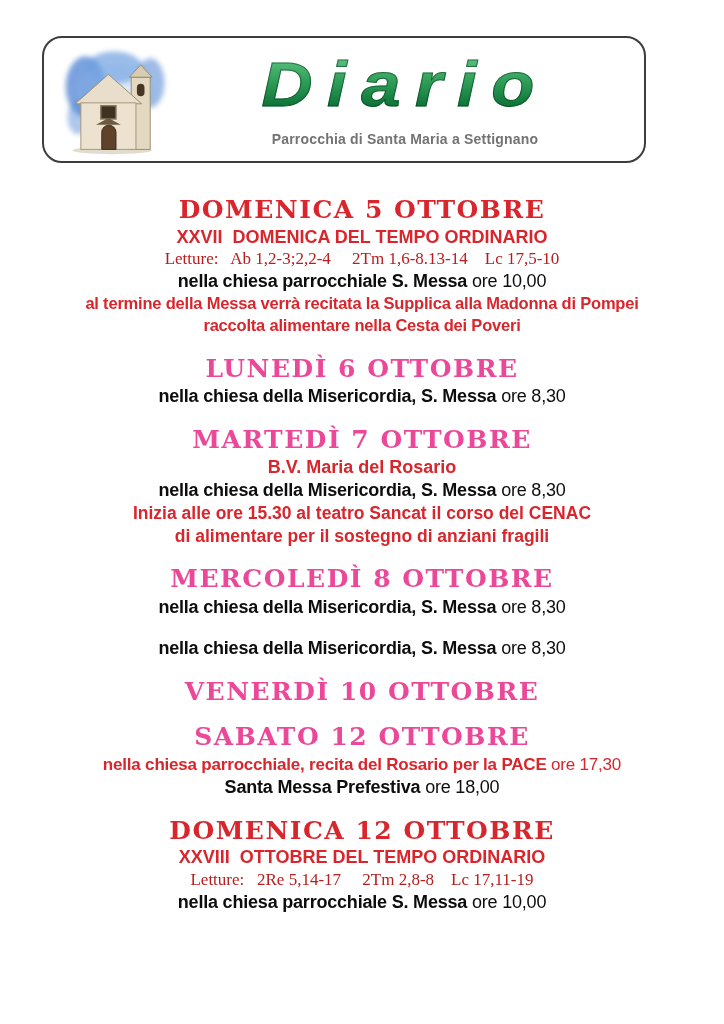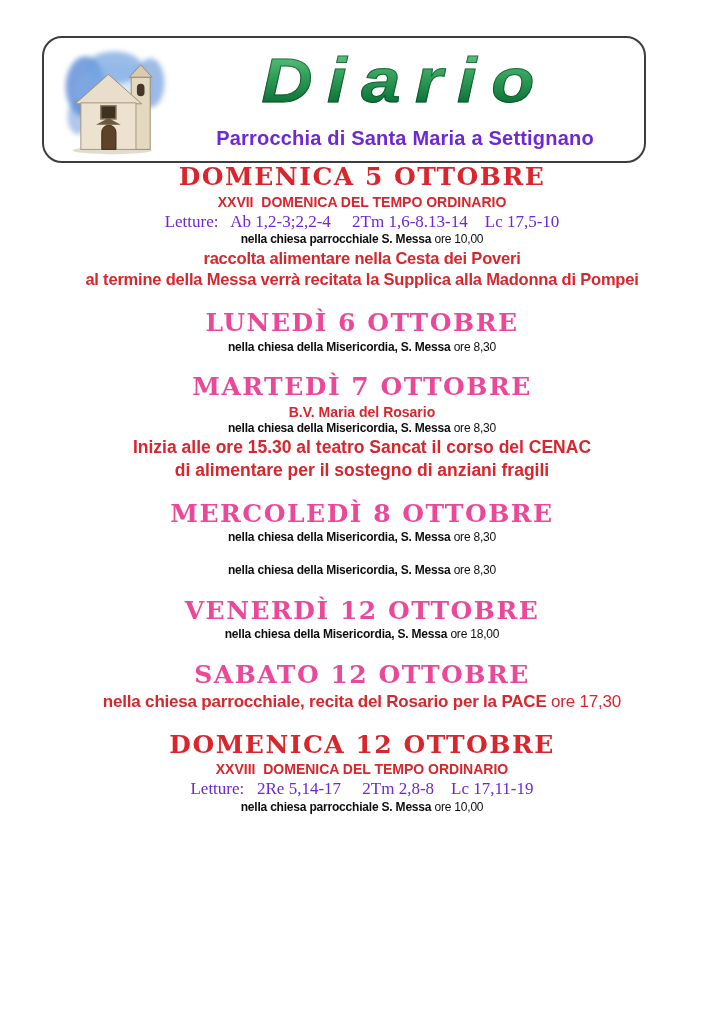--- a/index.html
+++ b/index.html
@@ -41,48 +41,49 @@
   }
   @supports ((-webkit-background-clip:text) or (background-clip:text)){
     .diario{
       background:linear-gradient(180deg,var(--green_top,#63c888) 0%,var(--green_mid,#2f9e58) 45%,var(--green_dark,#00632c) 100%);
       -webkit-background-clip:text;background-clip:text;
       color:transparent;
     }
   }
   .parish-subtitle{
     margin-top:15px;
-    font-size:20px;font-weight:700;color:#6d28d9;
+    font-size:14px;font-weight:700;color:#737373;
     letter-spacing:.2px;
   }
   
   .content{
+    margin-top:33px;
     text-align:center;
   }
   .sec{margin:0 10px 18px;}
   .day{
     margin:0 0 3px;
     font-family:"DejaVu Serif","Liberation Serif",serif;
     font-weight:700;
     font-size:25px;line-height:1.1;
     letter-spacing:1.5px;
     color:#ec4899;
   }
   .day.red{color:var(--red,#d9252c);}
   .feast{
-    font-size:14px;font-weight:700;line-height:1.22;
+    font-size:18px;font-weight:700;line-height:1.22;
     color:var(--red,#d9252c);
     white-space:pre;
   }
   .readings{
     font-family:"Liberation Serif",serif;
-    font-size:17px;line-height:1.28;color:#6d28d9;
+    font-size:17px;line-height:1.28;color:#b91c1c;
     white-space:pre;
   }
-  .mass{font-size:12px;line-height:1.28;color:#0d0d0d;letter-spacing:-.2px;}
+  .mass{font-size:18px;line-height:1.28;color:#0d0d0d;letter-spacing:-.2px;}
   .mass .b{font-weight:700;}
   .mass .t{font-weight:400;white-space:pre-wrap;}
   .mass.redline{color:var(--red,#d9252c);font-size:17px;}
   .note-b{
     font-size:16.5px;font-weight:700;line-height:1.32;
     color:var(--red,#d9252c);letter-spacing:-.2px;
   }
   .note-r{
     font-size:17.5px;font-weight:700;line-height:1.3;
     color:var(--red,#d9252c);
@@ -124,22 +125,22 @@
     </div>
   </div>
 
   <div class="content">
 
     <section class="sec">
       <h2 class="day red">DOMENICA 5 OTTOBRE</h2>
       <div class="feast">XXVII  DOMENICA DEL TEMPO ORDINARIO</div>
       <div class="readings">Letture:   Ab 1,2-3;2,2-4     2Tm 1,6-8.13-14    Lc 17,5-10</div>
       <div class="mass"><span class="b">nella chiesa parrocchiale S. Messa</span><span class="t"> ore 10,00</span></div>
+      <div class="note-b">al termine della Messa verrà recitata la Supplica alla Madonna di Pompei</div>
       <div class="note-b">raccolta alimentare nella Cesta dei Poveri</div>
-      <div class="note-b">al termine della Messa verrà recitata la Supplica alla Madonna di Pompei</div>
     </section>
 
     <section class="sec">
       <h2 class="day">LUNEDÌ 6 OTTOBRE</h2>
       <div class="mass"><span class="b">nella chiesa della Misericordia, S. Messa</span><span class="t"> ore 8,30</span></div>
     </section>
 
     <section class="sec">
       <h2 class="day">MARTEDÌ 7 OTTOBRE</h2>
       <div class="feast">B.V. Maria del Rosario</div>
@@ -151,30 +152,30 @@
     <section class="sec">
       <h2 class="day">MERCOLEDÌ 8 OTTOBRE</h2>
       <div class="mass"><span class="b">nella chiesa della Misericordia, S. Messa</span><span class="t"> ore 8,30</span></div>
     </section>
 
     <section class="sec">
       <div class="mass"><span class="b">nella chiesa della Misericordia, S. Messa</span><span class="t"> ore 8,30</span></div>
     </section>
 
     <section class="sec">
-      <h2 class="day">VENERDÌ 12 OTTOBRE</h2>
-      <div class="mass"><span class="b">nella chiesa della Misericordia, S. Messa</span><span class="t"> ore 18,00</span></div>
+      <h2 class="day">VENERDÌ 10 OTTOBRE</h2>
     </section>
 
     <section class="sec">
       <h2 class="day">SABATO 12 OTTOBRE</h2>
       <div class="mass redline"><span class="b">nella chiesa parrocchiale, recita del Rosario per la PACE</span><span class="t"> ore 17,30</span></div>
+      <div class="mass"><span class="b">Santa Messa Prefestiva</span><span class="t"> ore 18,00</span></div>
     </section>
 
     <section class="sec">
       <h2 class="day red">DOMENICA 12 OTTOBRE</h2>
-      <div class="feast">XXVIII  DOMENICA DEL TEMPO ORDINARIO</div>
+      <div class="feast">XXVIII  OTTOBRE DEL TEMPO ORDINARIO</div>
       <div class="readings">Letture:   2Re 5,14-17     2Tm 2,8-8    Lc 17,11-19</div>
       <div class="mass"><span class="b">nella chiesa parrocchiale S. Messa</span><span class="t"> ore 10,00</span></div>
     </section>
 
   </div>
 </div>
 
 </body></html>

